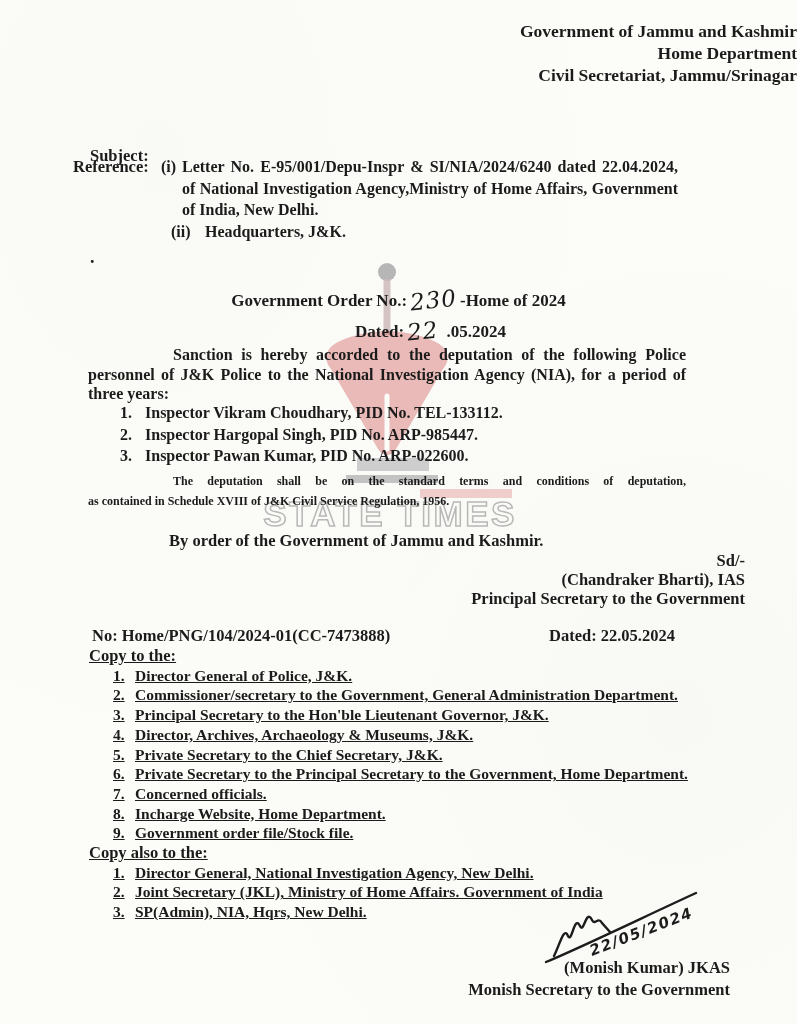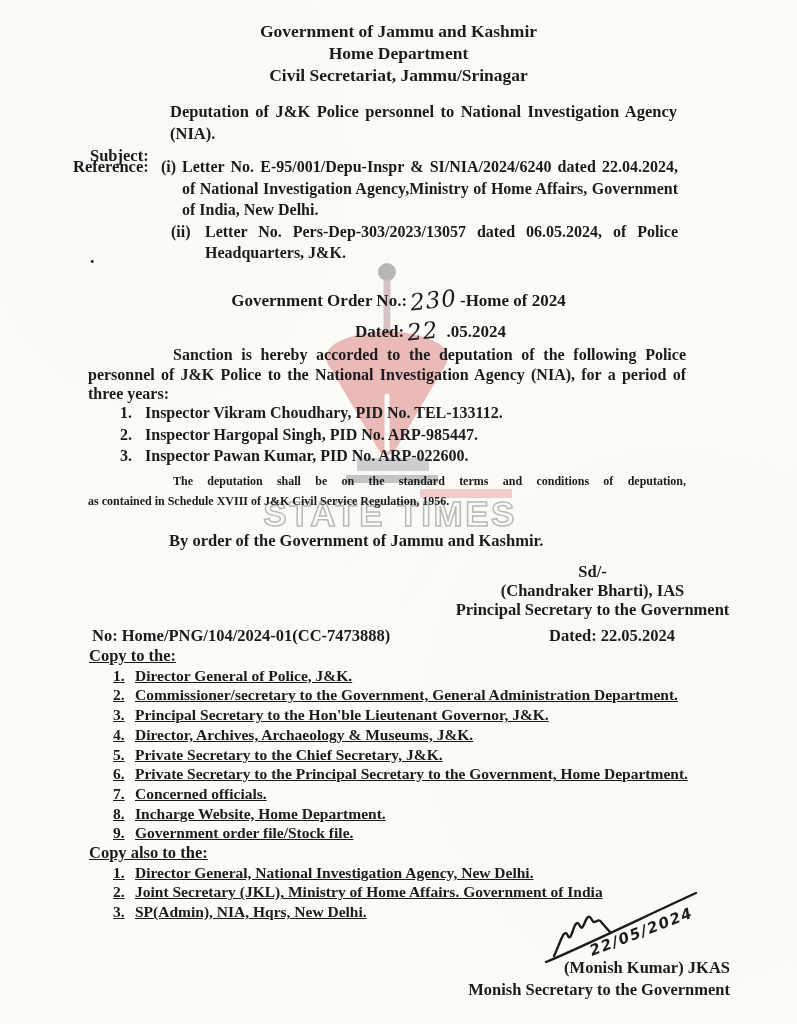--- a/index.html
+++ b/index.html
@@ -10,21 +10,21 @@
       radial-gradient(ellipse at 85% 70%, rgba(0,0,0,0.015), transparent 50%),
       #fcfcf9;
     color:#1b1b1b;font-family:"Liberation Serif",serif;font-weight:bold;
     overflow:hidden;
   }
   .abs{position:absolute;}
   .content{position:absolute;inset:0;z-index:1;}
   #wm{position:absolute;inset:0;z-index:0;pointer-events:none;}
   .line{white-space:nowrap;}
   .j{text-align:justify;text-align-last:justify;}
-  #letterhead{top:20px;left:0;right:0;text-align:center;font-size:17.5px;line-height:22px;}
+  #letterhead{top:20px;left:0;right:0;text-align:right;font-size:17.5px;line-height:22px;}
   #subject{top:101px;left:90px;display:flex;font-size:16.5px;line-height:21.5px;}
   #subject .lbl{width:80px;margin-top:44px;}
   #subject .body{width:507px;}
   #reference{top:156px;left:73px;display:flex;font-size:16px;line-height:21.5px;}
   #reference .lbl{width:88px;font-size:16.5px;}
   .ref-item{display:flex;}
   .ref-item .mk{width:21px;}
   .ref-item .txt{width:496px;}
   .ref-item2{margin-left:10px;justify-content:space-between;}
   .ref-item2 .mk{width:24px;}
@@ -35,21 +35,21 @@
   .hand{font-family:"DejaVu Serif",serif;font-weight:normal;font-style:italic;font-size:23px;
         display:inline-block;transform:rotate(-6deg);position:relative;top:2px;
         letter-spacing:1px;margin:0 3px;}
   #sanction{top:345px;left:88px;width:598px;font-size:16px;line-height:19.5px;}
   .indent{padding-left:85px;}
   #personnel{top:402px;left:120px;font-size:16px;line-height:21.5px;}
   .pl-row{display:flex;}
   .pl-row .num{width:25px;}
   #terms{top:472px;left:88px;width:598px;font-size:12px;line-height:19.5px;}
   #byorder{top:531px;left:169px;font-size:16.5px;}
-  #signatory{top:551px;left:440px;width:305px;text-align:center;font-size:16.5px;line-height:19px;margin-top:11px;}
+  #signatory{top:551px;left:440px;width:305px;text-align:right;font-size:16.5px;line-height:19px;}
   #filerow{top:626px;left:92px;width:583px;display:flex;justify-content:space-between;font-size:16.5px;gap:12px;}
   #distribution{top:646px;left:89px;font-size:15.5px;line-height:19.7px;text-decoration:underline;}
   .dist-head{font-size:16.5px;}
   .dist-row{display:flex;margin-left:24px;}
   .dist-row .num{width:22px;}
   .dist-row .txt{white-space:nowrap;}
   #sig-svg{top:886px;left:540px;}
   #endorse{top:957px;left:425px;width:305px;text-align:right;font-size:16.5px;line-height:22px;}
 </style>
 </head>
@@ -75,41 +75,36 @@
   <div class="content">
 
     <div class="abs" id="letterhead">
       <div>Government of Jammu and Kashmir</div>
       <div>Home Department</div>
       <div>Civil Secretariat, Jammu/Srinagar</div>
     </div>
 
     <div class="abs" id="subject">
       <div class="lbl">Subject:</div>
-      <div class="body">
-        <div class="line j">Deputation of J&amp;K Police personnel to National Investigation Agency</div>
-        <div class="line">(NIA).</div>
-      </div>
     </div>
 
     <div class="abs" id="reference">
       <div class="lbl">Reference:</div>
       <div>
         <div class="ref-item">
           <div class="mk">(i)</div>
           <div class="txt">
             <div class="line j">Letter No. E-95/001/Depu-Inspr &amp; SI/NIA/2024/6240 dated 22.04.2024,</div>
             <div class="line j">of National Investigation Agency,Ministry of Home Affairs, Government</div>
             <div class="line">of India, New Delhi.</div>
           </div>
         </div>
         <div class="ref-item ref-item2">
           <div class="mk">(ii)</div>
           <div class="txt">
-            <div class="line j">Letter No. Pers-Dep-303/2023/13057 dated 06.05.2024, of Police</div>
             <div class="line">Headquarters, J&amp;K.</div>
           </div>
         </div>
       </div>
     </div>
 
     <div class="abs" id="stray">.</div>
 
     <div class="abs" id="order">
       <div class="line"><span>Government Order No.:</span><span class="hand">230</span><span>-Home of 2024</span></div>

